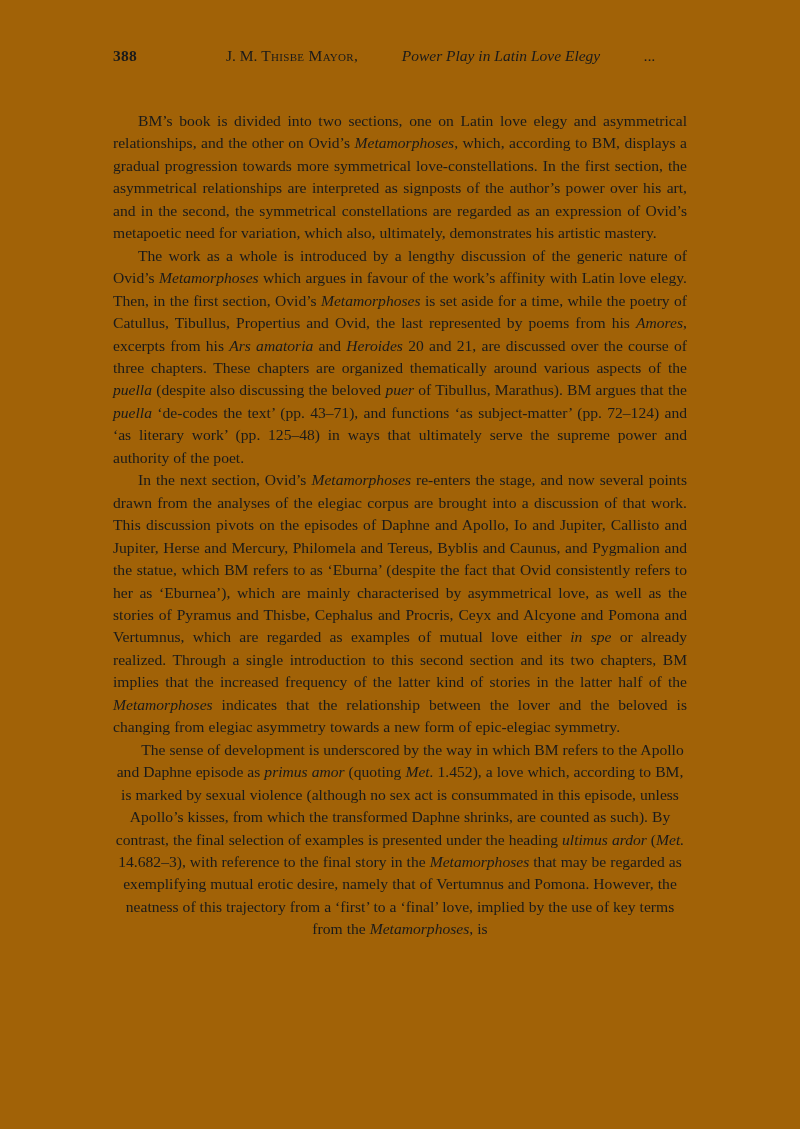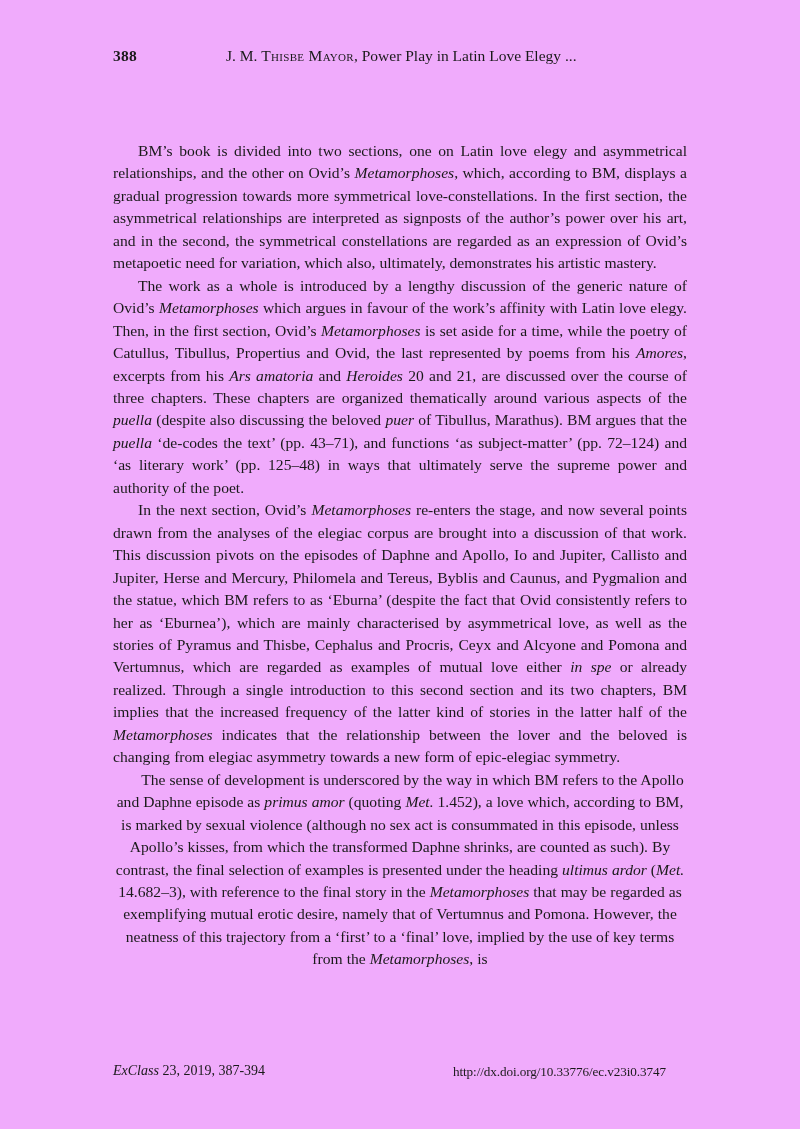--- a/index.html
+++ b/index.html
@@ -15,21 +15,21 @@
     color: #1a1a1a;
     -webkit-font-smoothing: antialiased;
   }
 
   .page {
     position: absolute;
     left: 0;
     top: 0;
     width: 800px;
     height: 1129px;
-    background: #f0abfc;
+    background: #a16207;
     overflow: hidden;
   }
 
   
   .running-head {
     position: absolute;
     left: 113px;
     top: 44px;
     width: 574px;
     height: 24px;
@@ -49,29 +49,30 @@
     position: absolute;
     left: 113px;
     top: 0;
     font-size: 15.5px;
   }
   .smallcaps {
     font-variant: small-caps;
     letter-spacing: 0.3px;
   }
   .head-title .ital {
+    font-style: italic;
+    margin-left: 40px;
   }
 
   
   .textblock {
     position: absolute;
     left: 113px;
     top: 110px;
     width: 574px;
-    margin-top: 30px;
   }
   .textblock p {
     margin: 0;
     text-indent: 25px;
     text-align: justify;
     font-size: 15.6px;
     line-height: 22.45px;
     hyphens: none;
     -webkit-hyphens: none;
     word-spacing: 0.1px;
@@ -121,18 +122,14 @@
     <span class="head-title"><span>J. M. </span><span class="smallcaps">Thisbe Mayor</span><span>, </span><span class="ital">Power Play in Latin Love Elegy </span><span class="ital">...</span></span>
   </div>
 
   <div class="textblock">
     <p><span>BM’s book is divided into two sections, one on Latin love elegy and asymmetrical relationships, and the other on Ovid’s </span><i>Metamorphoses</i><span>, which, according to BM, displays a gradual progression towards more symmetrical love-constellations. In the first section, the asymmetrical relationships are interpreted as signposts of the author’s power over his art, and in the second, the symmetrical constellations are regarded as an expression of Ovid’s metapoetic need for variation, which also, ultimately, demonstrates his artistic mastery.</span></p>
     <p><span>The work as a whole is introduced by a lengthy discussion of the generic nature of Ovid’s </span><i>Metamorphoses</i><span> which argues in favour of the work’s affinity with Latin love elegy. Then, in the first section, Ovid’s </span><i>Metamorphoses</i><span> is set aside for a time, while the poetry of Catullus, Tibullus, Propertius and Ovid, the last represented by poems from his </span><i>Amores</i><span>, excerpts from his </span><i>Ars amatoria</i><span> and </span><i>Heroides</i><span> 20 and 21, are discussed over the course of three chapters. These chapters are organized thematically around various aspects of the </span><i>puella</i><span> (despite also discussing the beloved </span><i>puer</i><span> of Tibullus, Marathus). BM argues that the </span><i>puella</i><span> ‘de-codes the text’ (pp. 43–71), and functions ‘as subject-matter’ (pp. 72–124) and ‘as literary work’ (pp. 125–48) in ways that ultimately serve the supreme power and authority of the poet.</span></p>
     <p><span>In the next section, Ovid’s </span><i>Metamorphoses</i><span> re-enters the stage, and now several points drawn from the analyses of the elegiac corpus are brought into a discussion of that work. This discussion pivots on the episodes of Daphne and Apollo, Io and Jupiter, Callisto and Jupiter, Herse and Mercury, Philomela and Tereus, Byblis and Caunus, and Pygmalion and the statue, which BM refers to as ‘Eburna’ (despite the fact that Ovid consistently refers to her as ‘Eburnea’), which are mainly characterised by asymmetrical love, as well as the stories of Pyramus and Thisbe, Cephalus and Procris, Ceyx and Alcyone and Pomona and Vertumnus, which are regarded as examples of mutual love either </span><i>in spe</i><span> or already realized. Through a single introduction to this second section and its two chapters, BM implies that the increased frequency of the latter kind of stories in the latter half of the </span><i>Metamorphoses</i><span> indicates that the relationship between the lover and the beloved is changing from elegiac asymmetry towards a new form of epic-elegiac symmetry.</span></p>
     <p><span>The sense of development is underscored by the way in which BM refers to the Apollo and Daphne episode as </span><i>primus amor</i><span> (quoting </span><i>Met.</i><span> 1.452), a love which, according to BM, is marked by sexual violence (although no sex act is consummated in this episode, unless Apollo’s kisses, from which the transformed Daphne shrinks, are counted as such). By contrast, the final selection of examples is presented under the heading </span><i>ultimus ardor</i><span> (</span><i>Met.</i><span> 14.682–3), with reference to the final story in the </span><i>Metamorphoses</i><span> that may be regarded as exemplifying mutual erotic desire, namely that of Vertumnus and Pomona. However, the neatness of this trajectory from a ‘first’ to a ‘final’ love, implied by the use of key terms from the </span><i>Metamorphoses</i><span>, is</span></p>
   </div>
 
-  <div class="footer">
-    <span class="footer-left"><span class="ital">ExClass</span><span> 23, 2019, 387-394</span></span>
-    <span class="footer-right">http://dx.doi.org/10.33776/ec.v23i0.3747</span>
-  </div>
 
 </div>
 
 </body></html>

